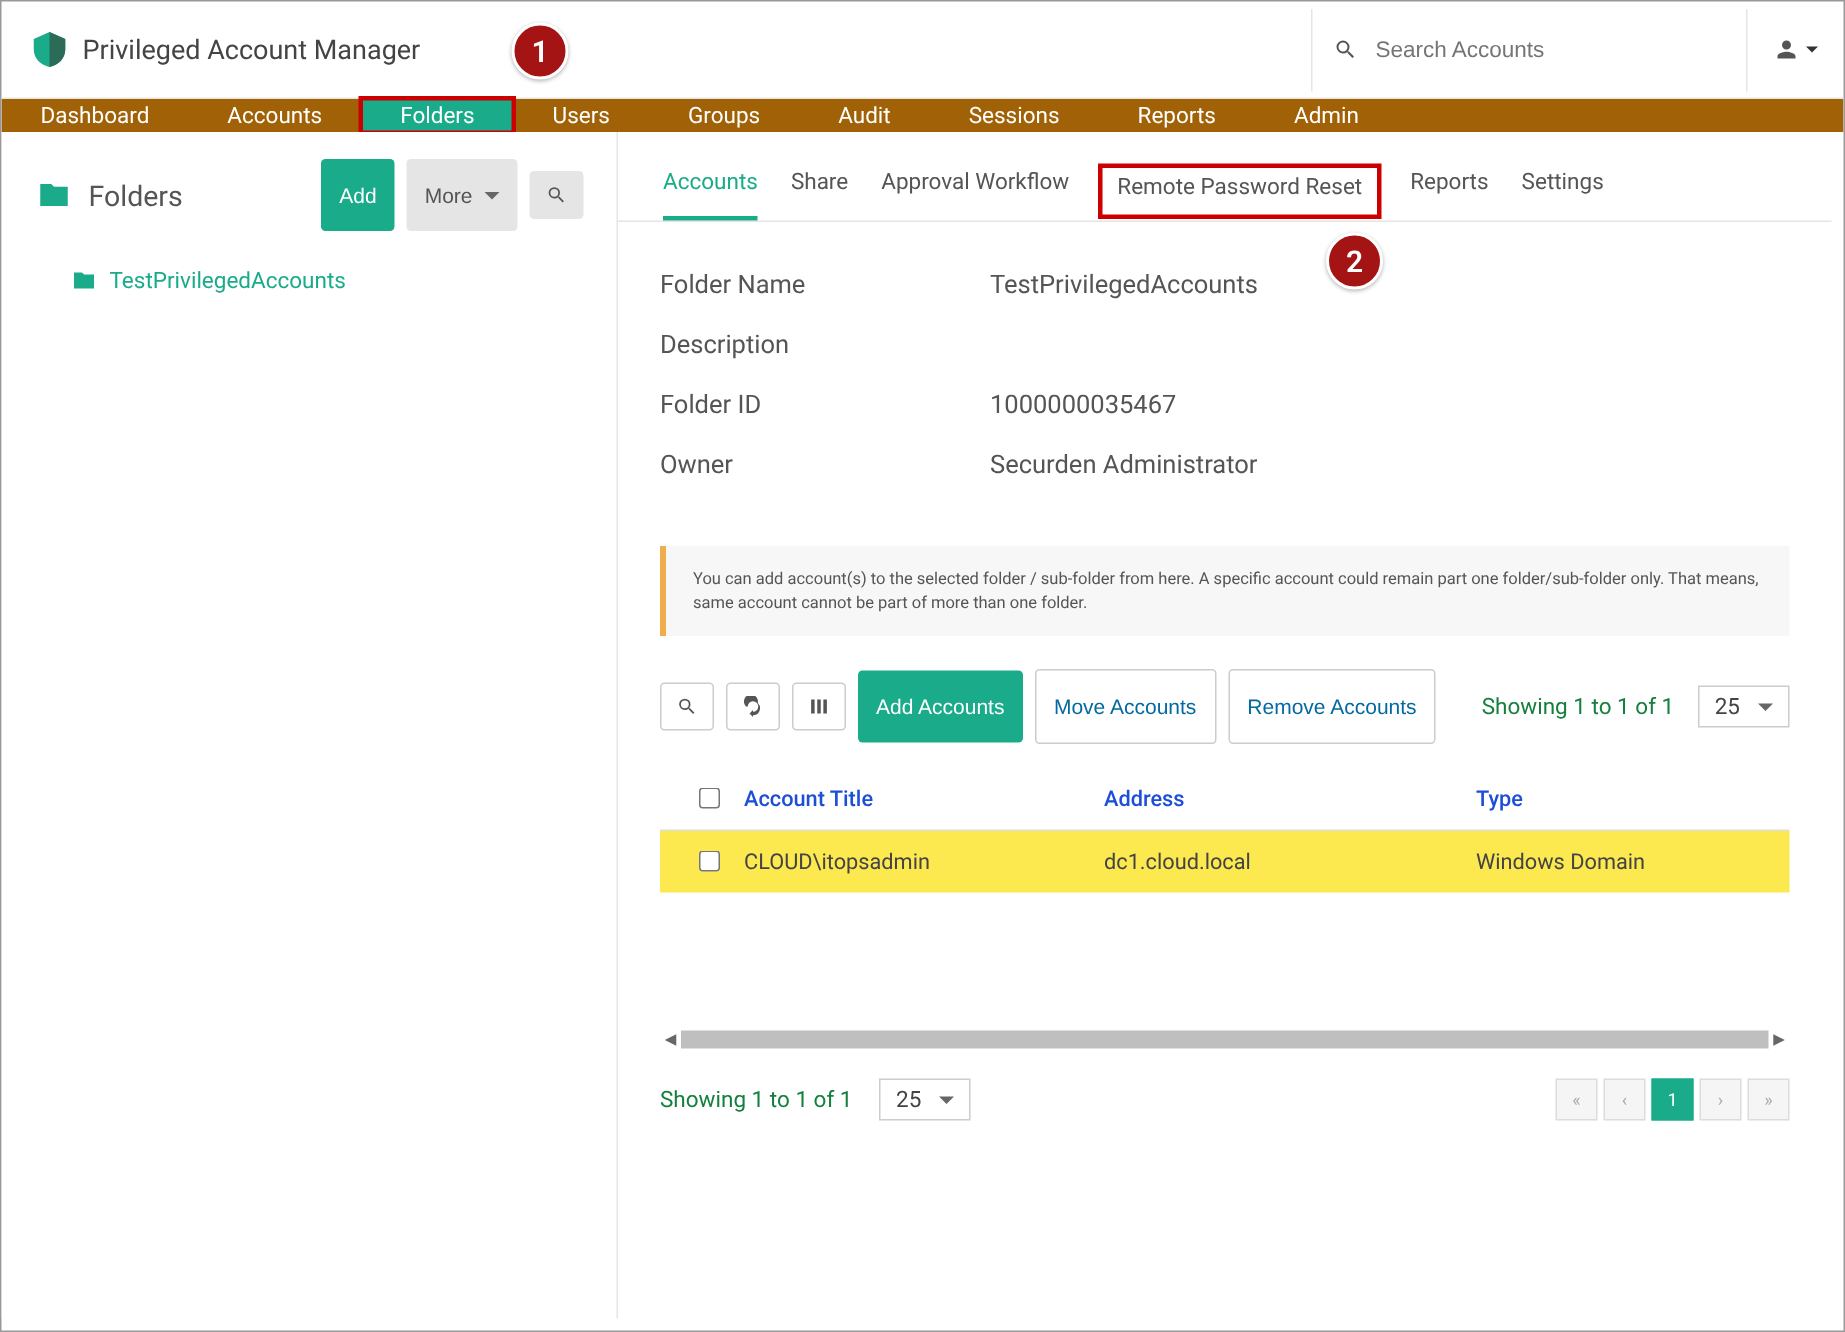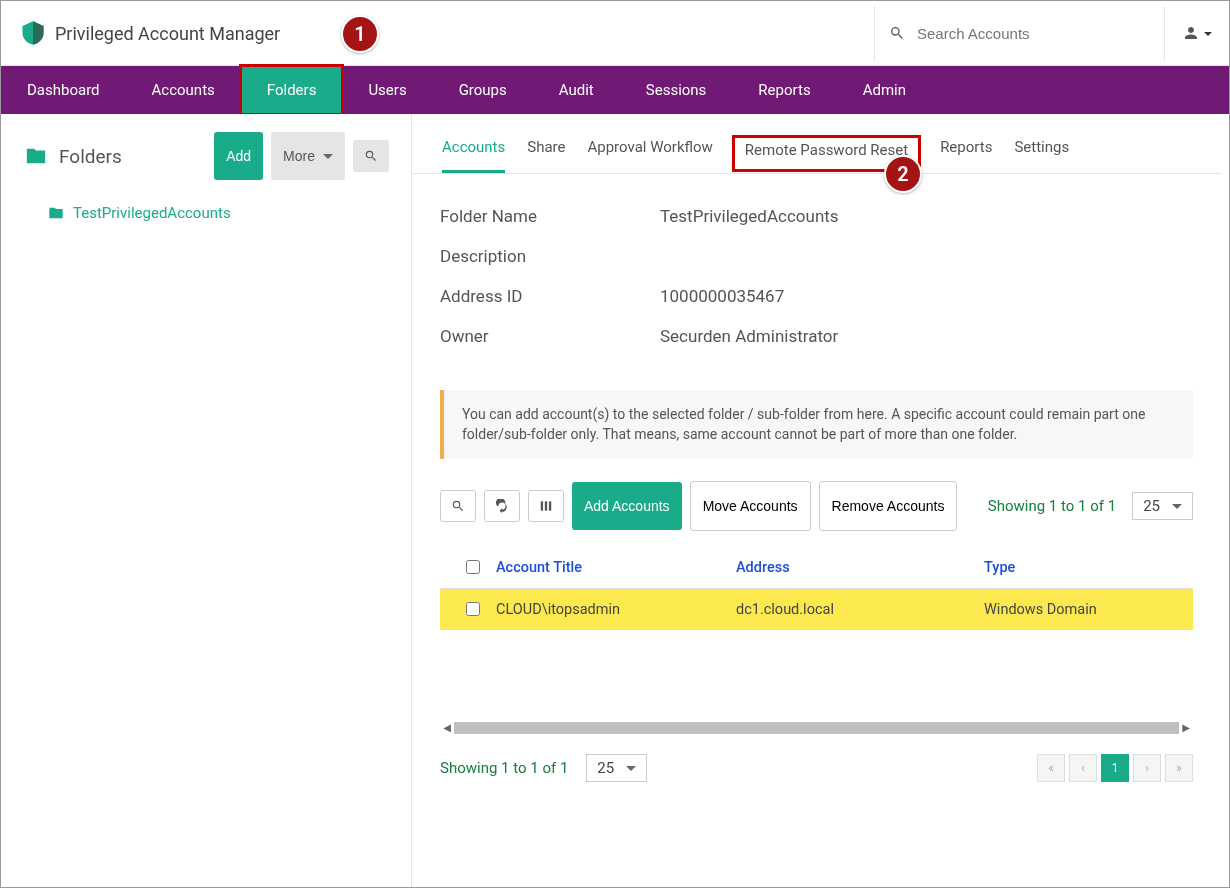--- a/index.html
+++ b/index.html
@@ -6,44 +6,44 @@
 body { font-family: -apple-system, BlinkMacSystemFont, "Segoe UI", Roboto, Arial, sans-serif; font-size: 14px; color: #333; background: #fff; border: 1px solid #999; width: 1230px; height: 888px; overflow: hidden; position: relative; }
 .header { display: flex; align-items: center; height: 65px; border-bottom: 1px solid #e5e5e5; }
 .logo-area { display: flex; align-items: center; padding: 0 18px; flex: 1; }
 .logo-icon { width: 28px; height: 28px; margin-right: 8px; }
 .app-title { font-size: 18px; color: #444; font-weight: 400; }
 .search-box { width: 290px; height: 55px; border-left: 1px solid #e5e5e5; display: flex; align-items: center; padding: 0 14px; }
 .search-box svg { width: 16px; height: 16px; fill: #555; margin-right: 12px; }
 .search-box input { border: none; outline: none; font-size: 15px; color: #999; flex: 1; }
 .user-box { width: 65px; height: 55px; border-left: 1px solid #e5e5e5; display: flex; align-items: center; justify-content: center; }
 .user-box svg { width: 18px; height: 18px; fill: #555; }
-.main-nav { display: flex; background: #701a75; height: 48px; }
+.main-nav { display: flex; background: #a16207; height: 22px; }
 .nav-item { color: #fff; padding: 0 26px; display: flex; align-items: center; font-size: 15px; cursor: pointer; }
 .nav-item.active { background: #1aab8a; outline: 3px solid #c00; outline-offset: -1px; }
 .content-wrap { display: flex; height: calc(100% - 95px); }
 .sidebar { width: 411px; border-right: 1px solid #e5e5e5; background: #fff; display: flex; flex-direction: column; }
 .sidebar-head { display: flex; align-items: center; padding: 18px 22px; gap: 8px; }
 .sidebar-title { font-size: 19px; color: #555; flex: 1; display: flex; align-items: center; gap: 10px; }
 .btn { border: none; border-radius: 3px; padding: 16px 12px; font-size: 14px; cursor: pointer; display: inline-flex; align-items: center; gap: 4px; }
 .btn-green { background: #1aab8a; color: #fff; }
 .btn-gray { background: #e5e5e5; color: #555; }
-.btn-white { background: #fff; border: 1px solid #ccc; color: #000000; }
+.btn-white { background: #fff; border: 1px solid #ccc; color: #0369a1; }
 .btn-icon { width: 36px; height: 32px; justify-content: center; padding: 0; }
 .tree { padding: 4px 8px 8px 46px; }
 .tree-item { display: flex; align-items: center; gap: 8px; color: #1aab8a; font-size: 15px; cursor: pointer; padding: 2px 0; }
 .main { flex: 1; padding: 0 8px 0 0; overflow-y: auto; }
 .sub-tabs { display: flex; gap: 22px; padding: 24px 30px 0 30px; border-bottom: 1px solid #e5e5e5; }
 .sub-tab { color: #555; padding-bottom: 14px; cursor: pointer; font-size: 15px; }
 .sub-tab.active { color: #1aab8a; border-bottom: 3px solid #1aab8a; }
 .sub-tab.highlight { outline: 3px solid #c00; padding-left: 10px; padding-right: 10px; padding-top: 3px; padding-bottom: 8px; margin-bottom: 4px; }
 .detail-rows { padding: 22px 28px; }
 .detail-row { display: flex; padding: 10px 0; font-size: 17px; color: #555; }
 .detail-label { width: 220px; }
 .detail-value { flex: 1; }
-.info-box { margin: 12px 28px 22px 28px; background: #f7f7f7; border-left: 4px solid #f0ad4e; padding: 14px 18px; color: #555; font-size: 14px; line-height: 1.45; }
+.info-box { margin: 12px 28px 22px 28px; background: #f7f7f7; border-left: 4px solid #f0ad4e; padding: 14px 18px; color: #555; font-size: 11px; line-height: 1.45; }
 .toolbar { display: flex; align-items: center; gap: 8px; padding: 0 28px 16px 28px; }
 .toolbar .spacer { flex: 1; }
 .showing-text { color: #15803d; font-size: 15px; margin-right: 8px; }
 .page-size-sel { border: 1px solid #ccc; padding: 4px 10px; display: inline-flex; align-items: center; gap: 8px; font-size: 15px; color: #444; cursor: pointer; }
 .table { margin: 0 28px; }
 .table-row { display: flex; align-items: center; padding: 12px 10px; border-bottom: 1px solid #eee; }
 .table-head { border-bottom: 1px solid #ddd; }
 .table-head .cell { color: #1d4ed8; font-weight: 500; }
 .table-row.highlight { background: #fce94f; border-bottom: none; }
 .cell-chk { width: 46px; display: flex; justify-content: center; }
@@ -144,21 +144,21 @@
 
     <div class="detail-rows">
       <div class="detail-row">
         <div class="detail-label">Folder Name</div>
         <div class="detail-value">TestPrivilegedAccounts</div>
       </div>
       <div class="detail-row">
         <div class="detail-label">Description</div>
       </div>
       <div class="detail-row">
-        <div class="detail-label">Address ID</div>
+        <div class="detail-label">Folder ID</div>
         <div class="detail-value">1000000035467</div>
       </div>
       <div class="detail-row">
         <div class="detail-label">Owner</div>
         <div class="detail-value">Securden Administrator</div>
       </div>
     </div>
 
     <div class="info-box">You can add account(s) to the selected folder / sub-folder from here. A specific account could remain part one folder/sub-folder only. That means, same account cannot be part of more than one folder.</div>
 

